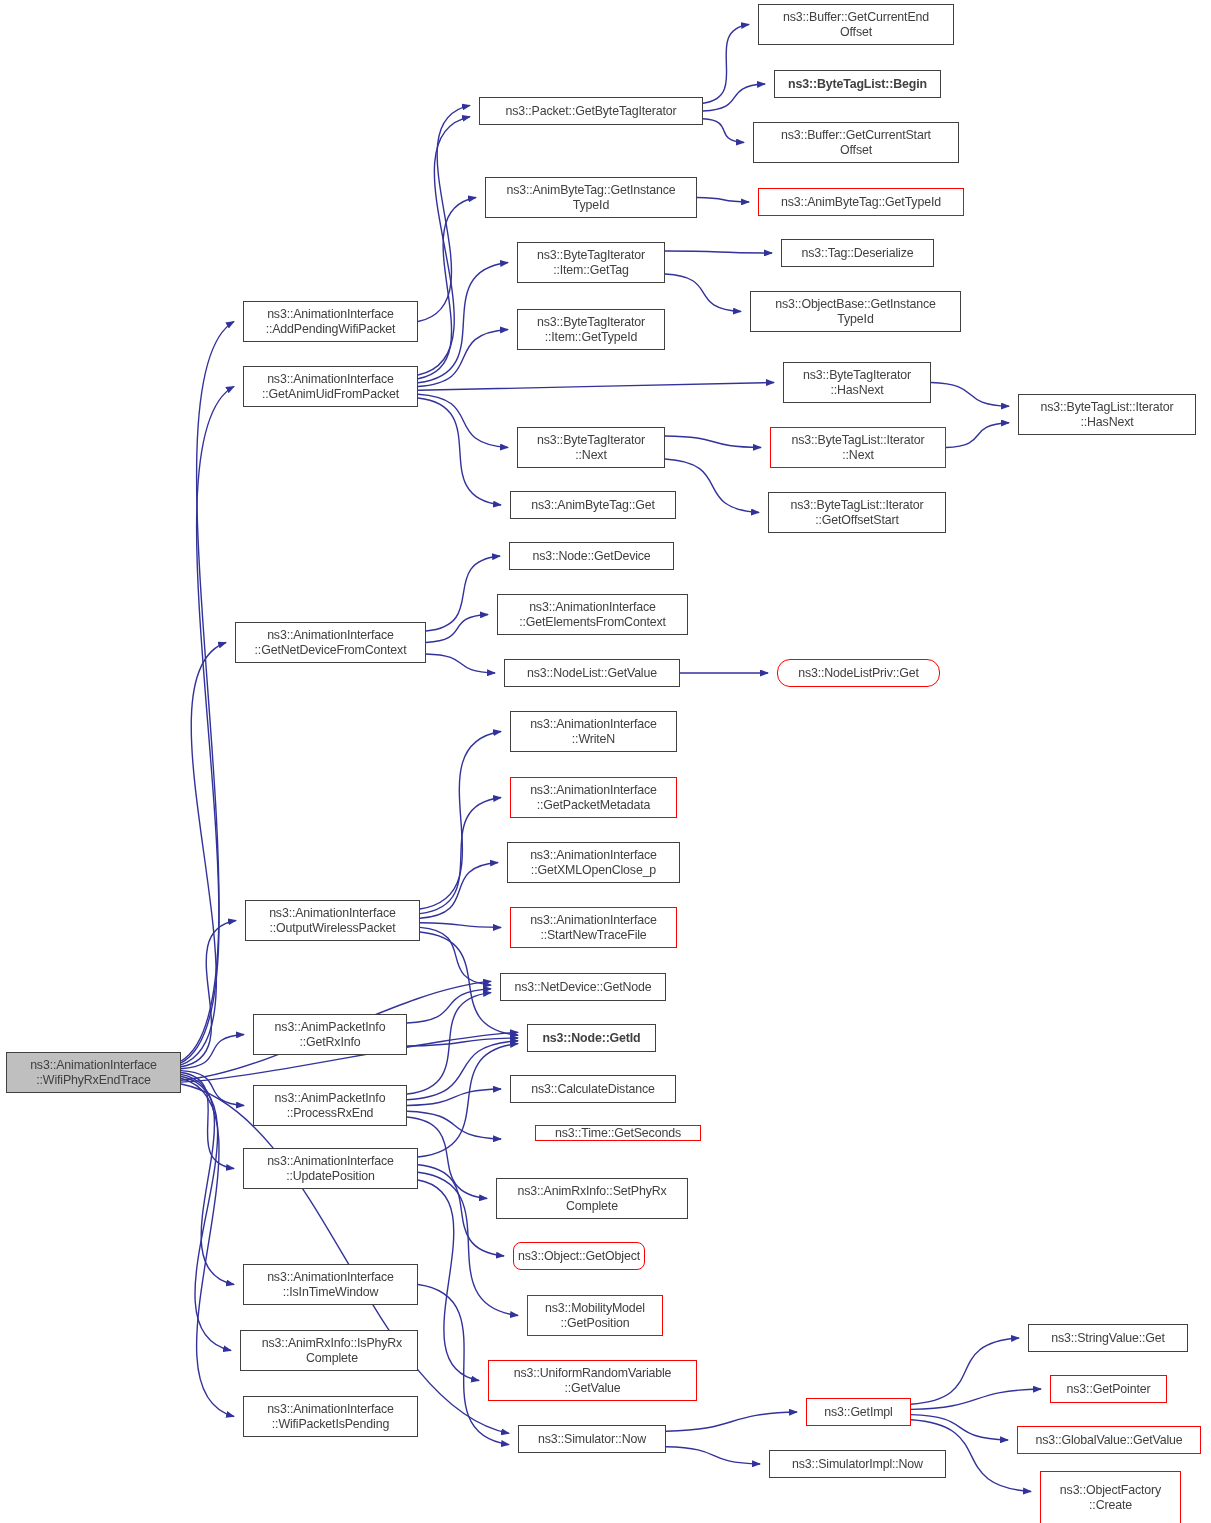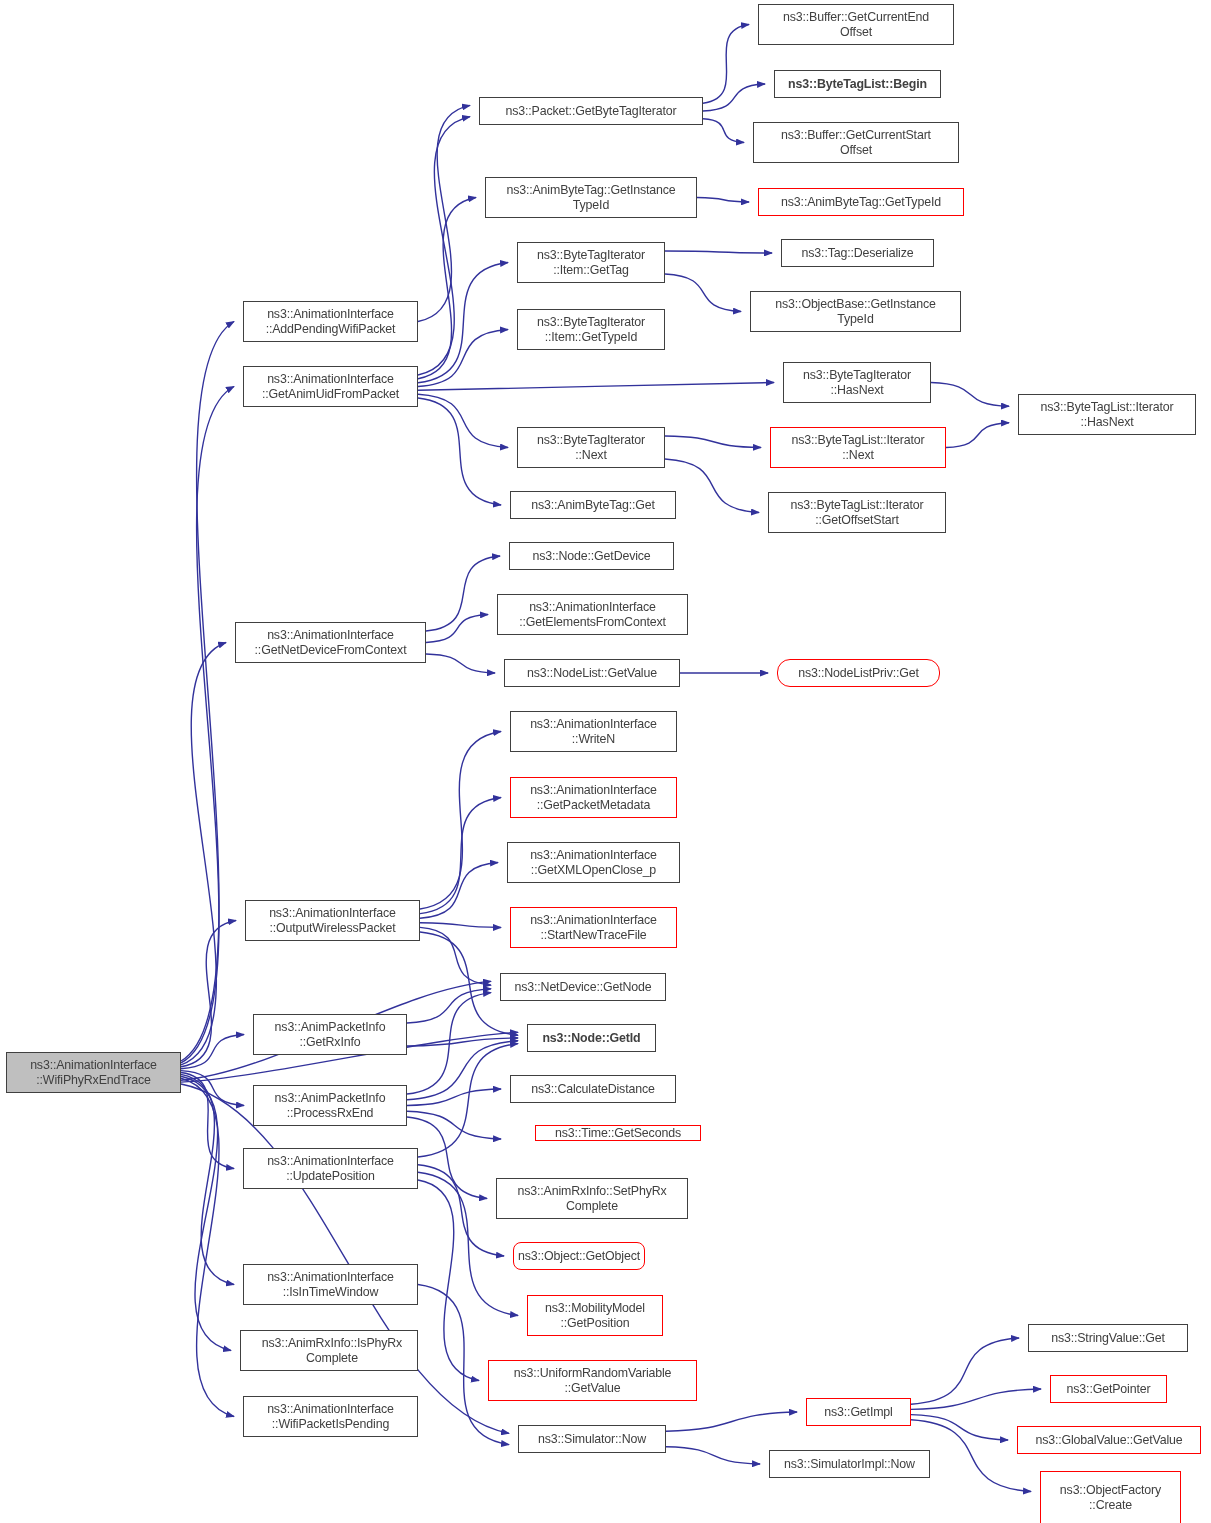--- a/index.html
+++ b/index.html
@@ -189,21 +189,21 @@
       <div class="node" style="left: 750px; top: 291px; width: 211px; height: 41px;">ns3::ObjectBase::GetInstance
 TypeId</div>
       <div class="node" style="left: 783px; top: 362px; width: 148px; height: 41px;">ns3::ByteTagIterator
 ::HasNext</div>
       <div class="node red" style="left: 770px; top: 427px; width: 176px; height: 41px;">ns3::ByteTagList::Iterator
 ::Next</div>
       <div class="node" style="left: 768px; top: 492px; width: 178px; height: 41px;">ns3::ByteTagList::Iterator
 ::GetOffsetStart</div>
       <div class="node red" style="left: 777px; top: 659px; width: 163px; height: 28px; border-radius: 13px;">ns3::NodeListPriv::Get</div>
       <div class="node red" style="left: 806px; top: 1398px; width: 105px; height: 28px;">ns3::GetImpl</div>
-      <div class="node" style="left: 769px; top: 1450px; width: 161px; height: 28px;">ns3::SimulatorImpl::Now</div>
+      <div class="node" style="left: 769px; top: 1450px; width: 177px; height: 28px;">ns3::SimulatorImpl::Now</div>
       <div class="node" style="left: 1018px; top: 394px; width: 178px; height: 41px;">ns3::ByteTagList::Iterator
 ::HasNext</div>
       <div class="node" style="left: 1028px; top: 1324px; width: 160px; height: 28px;">ns3::StringValue::Get</div>
       <div class="node red" style="left: 1050px; top: 1375px; width: 117px; height: 28px;">ns3::GetPointer</div>
       <div class="node red" style="left: 1017px; top: 1426px; width: 184px; height: 28px;">ns3::GlobalValue::GetValue</div>
       <div class="node red" style="left: 1040px; top: 1471px; width: 141px; height: 53px;">ns3::ObjectFactory
 ::Create</div>
     </div>
 </div>
 

